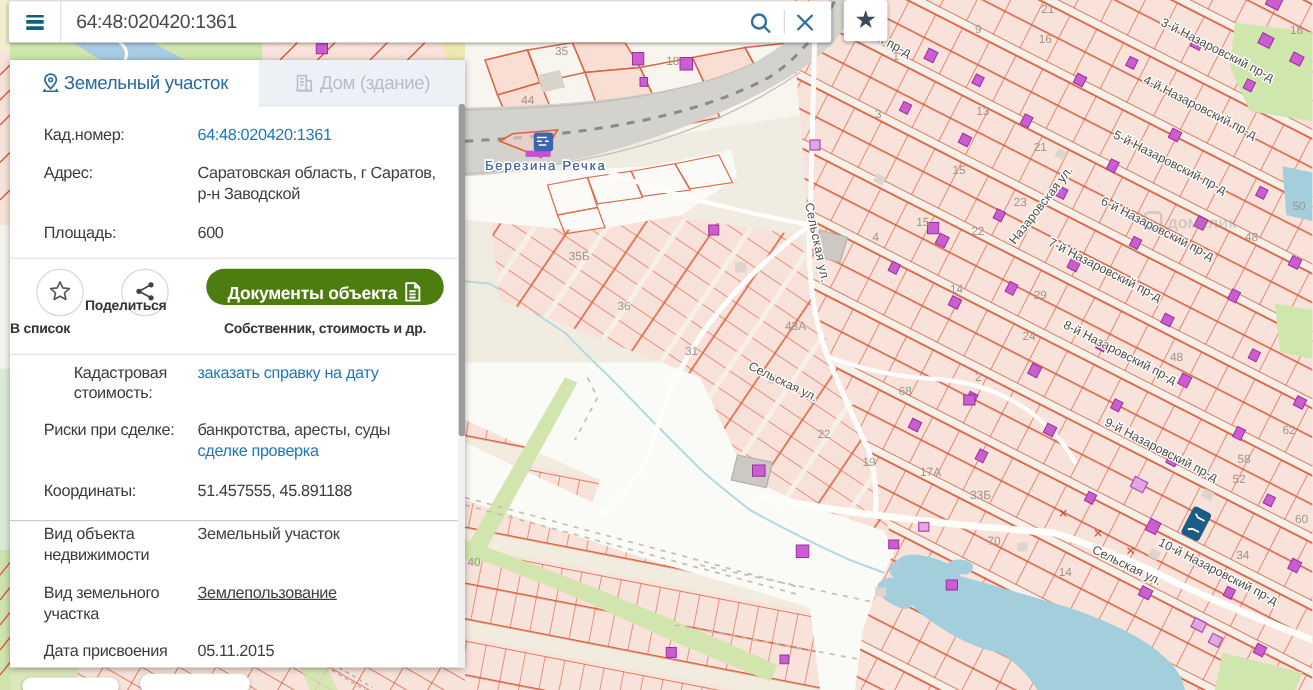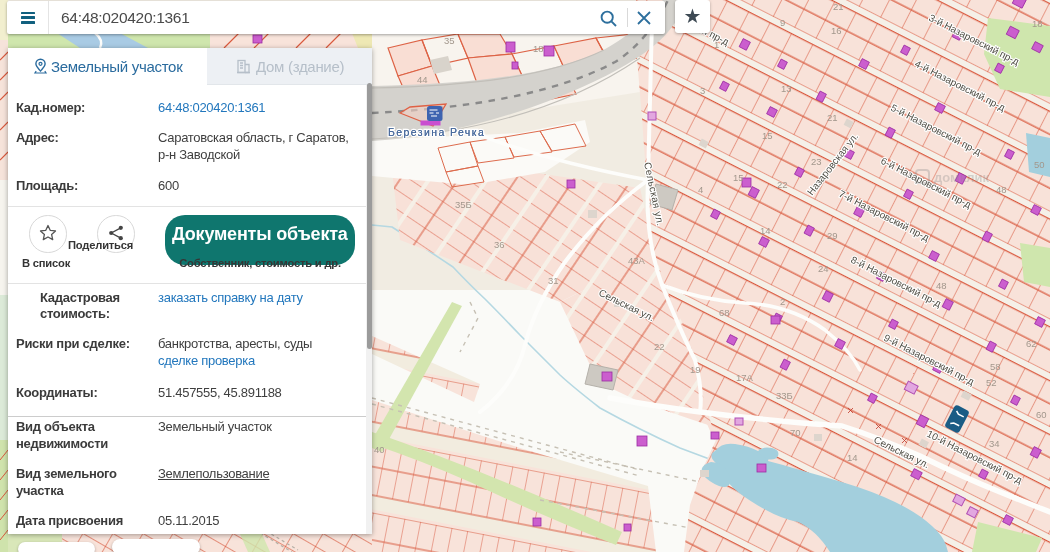--- a/index.html
+++ b/index.html
@@ -12,27 +12,27 @@
   #qtext{left:54px;top:0;height:33px;line-height:33px;font-size:15.5px;letter-spacing:-0.3px;color:#4a4a4a;}
   #vdiv2{left:619.5px;top:7px;width:1px;height:19px;background:#d9d9d9;}
   #star{left:675px;top:0px;width:35px;height:33px;background:#fff;border-radius:3px;
     box-shadow:0 1px 3px rgba(0,0,0,.3);text-align:center;}
   #star span{font-size:20px;color:#3e4a54;line-height:32px;}
   #panel{left:8px;top:47.5px;width:364px;height:486.5px;background:#fff;
     box-shadow:0 1px 5px rgba(0,0,0,.35);}
   #tabin{left:198.5px;top:0;width:165.5px;height:37.5px;background:#edf0f4;
     border-bottom:1px solid #e2e6ea;box-sizing:border-box;}
   .tabtxt{font-size:15px;letter-spacing:-0.3px;}
-  #panel .lbl{font-weight:bold;color:#3b3b3b;font-size:13px;letter-spacing:-0.28px;line-height:16.7px;left:8px;}
+  #panel .lbl{font-weight:normal;color:#3b3b3b;font-size:13px;letter-spacing:-0.28px;line-height:16.7px;left:27px;}
   #panel .val{color:#3f3f3f;font-size:13px;letter-spacing:-0.28px;line-height:16.7px;left:150px;}
   #panel a{color:#2277bd;text-decoration:none;}
   .sep{left:0;width:364px;height:1px;background:#e3e3e3;}
   .circ{width:37.5px;height:37.5px;border-radius:50%;border:1px solid #d8d8d8;background:#fff;box-sizing:border-box;}
-  #gbtn{left:157px;top:167.9px;width:189.6px;height:50px;border-radius:20px;background:#0f766e;
-    color:#fff;font-weight:bold;font-size:18px;letter-spacing:-0.2px;text-align:center;line-height:39.9px;}
+  #gbtn{left:157px;top:167.9px;width:189.6px;height:29px;border-radius:20px;background:#4d7c0f;
+    color:#fff;font-weight:bold;font-size:14px;letter-spacing:-0.2px;text-align:center;line-height:39.9px;}
   .cap{font-weight:bold;color:#353535;font-size:11.2px;letter-spacing:-0.2px;}
   #sbtrack{left:358px;top:37.5px;width:6px;height:449px;background:#f1f1f1;}
   #sbthumb{left:358.5px;top:35.5px;width:5.5px;height:266px;background:#9b9b9b;border-radius:3px;}
   .mbtn{background:#fff;border-radius:8px;box-shadow:0 1px 3px rgba(0,0,0,.3);}
 </style></head>
 <body>
 <svg id="map" class="abs" style="left:0;top:0" width="1050" height="552">
 <defs>
   <pattern id="pa" width="24" height="48" patternUnits="userSpaceOnUse" patternTransform="rotate(27)">
     <rect width="24" height="48" fill="#f8e2d9"></rect>
@@ -358,21 +358,21 @@
   <div class="abs lbl" style="top:82.8px;">Адрес:</div>
   <div class="abs val" style="top:82.8px;">Саратовская область, г Саратов,<br>р-н Заводской</div>
   <div class="abs lbl" style="top:130.7px;text-align:center;">Площадь:</div>
   <div class="abs val" style="top:130.7px;">600</div>
   <div class="abs sep" style="top:158.4px;"></div>
 
   <div class="abs circ" style="left:21.4px;top:167.5px;"></div>
   <svg class="abs" style="left:31px;top:176.5px" width="18" height="18" viewBox="0 0 18 18">
     <path d="M9 1.5 L11.2 6.3 16.5 6.9 12.6 10.4 13.7 15.6 9 13 4.3 15.6 5.4 10.4 1.5 6.9 6.8 6.3 Z" fill="none" stroke="#555" stroke-width="1.3" stroke-linejoin="round"></path>
   </svg>
-  <div class="abs cap" style="left:0px;top:209.3px;width:76px;text-align:center;">В список</div>
+  <div class="abs cap" style="left:0px;top:209.3px;width:76px;text-align:left;">В список</div>
   <div class="abs circ" style="left:89.4px;top:167.5px;"></div>
   <svg class="abs" style="left:100px;top:177.5px" width="16" height="16" viewBox="0 0 16 16">
     <g fill="#444">
         <circle cx="12.8" cy="2.8" r="2.1"></circle>
         <circle cx="3.2" cy="8" r="2.1"></circle>
         <circle cx="12.8" cy="13.2" r="2.1"></circle>
       </g>
     <path d="M3.2 8 L12.8 2.8 M3.2 8 L12.8 13.2" stroke="#444" stroke-width="1.4"></path>
   </svg>
   <div class="abs cap" style="left:60px;top:191px;width:110px;">Поделиться</div>

